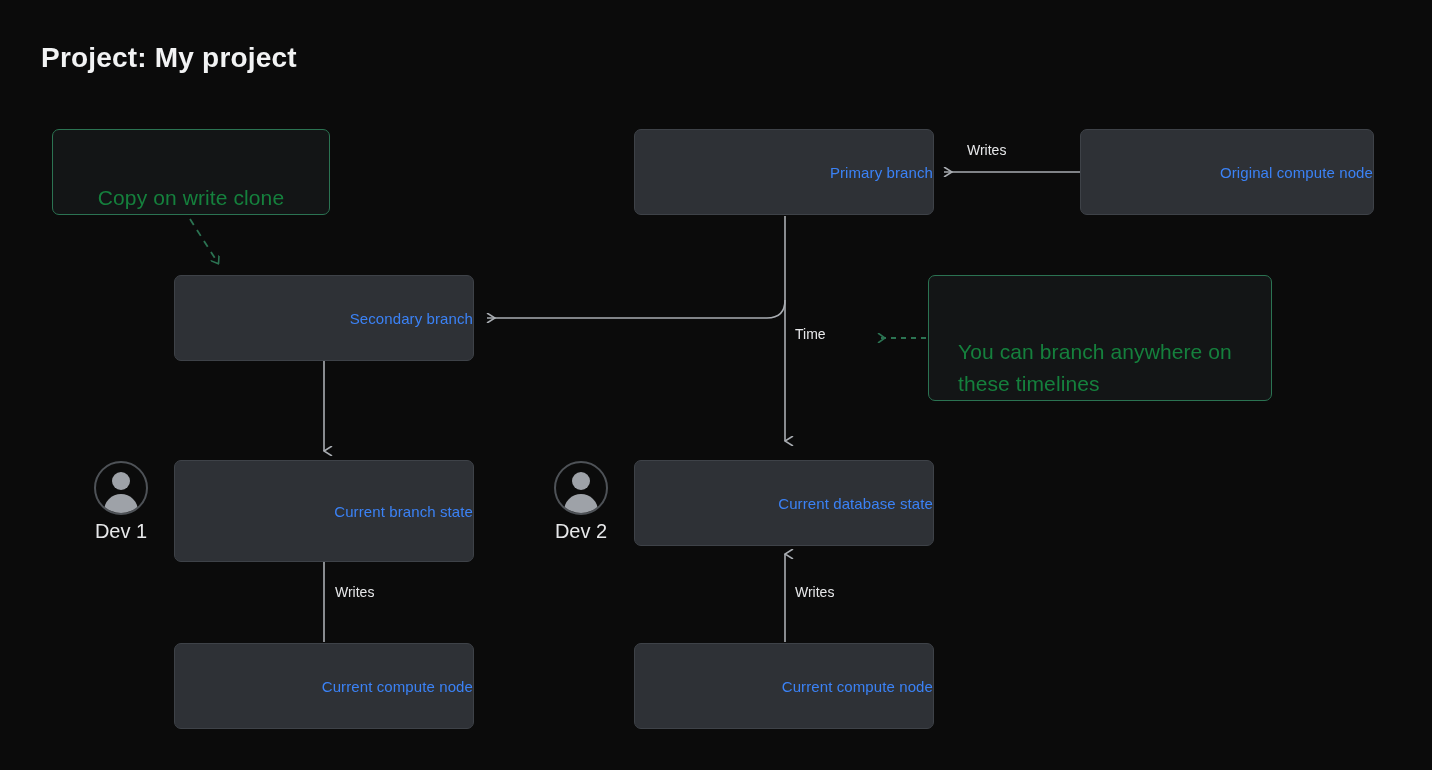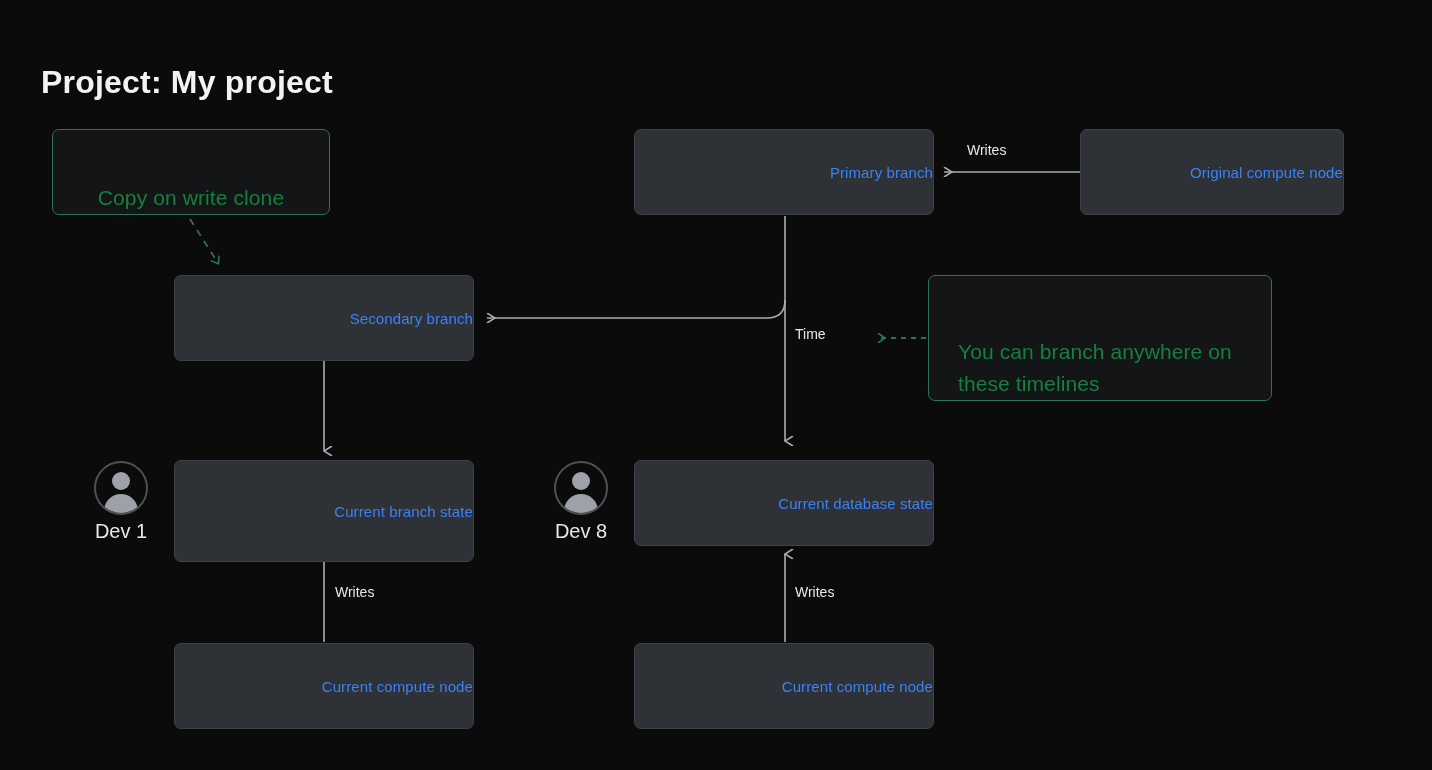--- a/index.html
+++ b/index.html
@@ -20,26 +20,25 @@
     left: 0;
     top: 0;
     width: 1432px;
     height: 770px;
     pointer-events: none;
   }
   .title {
     position: absolute;
     left: 41px;
     top: 42px;
-    font-size: 32px;
+    font-size: 28px;
     font-weight: bold;
     color: #f2f3f4;
     letter-spacing: 0.2px;
     white-space: nowrap;
-    margin-top: 22px;
   }
   .node {
     position: absolute;
     box-sizing: border-box;
     background: #2e3136;
     border: 1px solid #3e4248;
     border-radius: 7px;
     display: flex;
     align-items: center;
     justify-content: flex-end;
@@ -156,21 +155,21 @@
   </svg>
 
   <div class="note center" style="left:52px; top:129px; width:278px; height:86px;">
     <span>Copy on write clone</span>
   </div>
 
   <div class="node" style="left:634px; top:129px; width:300px; height:86px;">
     <span>Primary branch</span>
   </div>
 
-  <div class="node" style="left:1080px; top:129px; width:264px; height:86px;">
+  <div class="node" style="left:1080px; top:129px; width:294px; height:86px;">
     <span>Original compute node</span>
   </div>
 
   <div class="edge-label" style="left:967px; top:142px;">Writes</div>
 
   <div class="node" style="left:174px; top:275px; width:300px; height:86px;">
     <span>Secondary branch</span>
   </div>
 
   <div class="note pad" style="left:928px; top:275px; width:344px; height:126px;">
@@ -189,21 +188,21 @@
 
   <div class="node" style="left:174px; top:460px; width:300px; height:102px;">
     <span>Current branch state</span>
   </div>
 
   <div class="avatar-wrap" style="left:554px; top:461px;">
     <div class="avatar">
       <div class="head"></div>
       <div class="body"></div>
     </div>
-    <div class="avatar-label">Dev 8</div>
+    <div class="avatar-label">Dev 2</div>
   </div>
 
   <div class="node" style="left:634px; top:460px; width:300px; height:86px;">
     <span>Current database state</span>
   </div>
 
   <div class="edge-label" style="left:335px; top:584px;">Writes</div>
 
   <div class="edge-label" style="left:795px; top:584px;">Writes</div>
 

